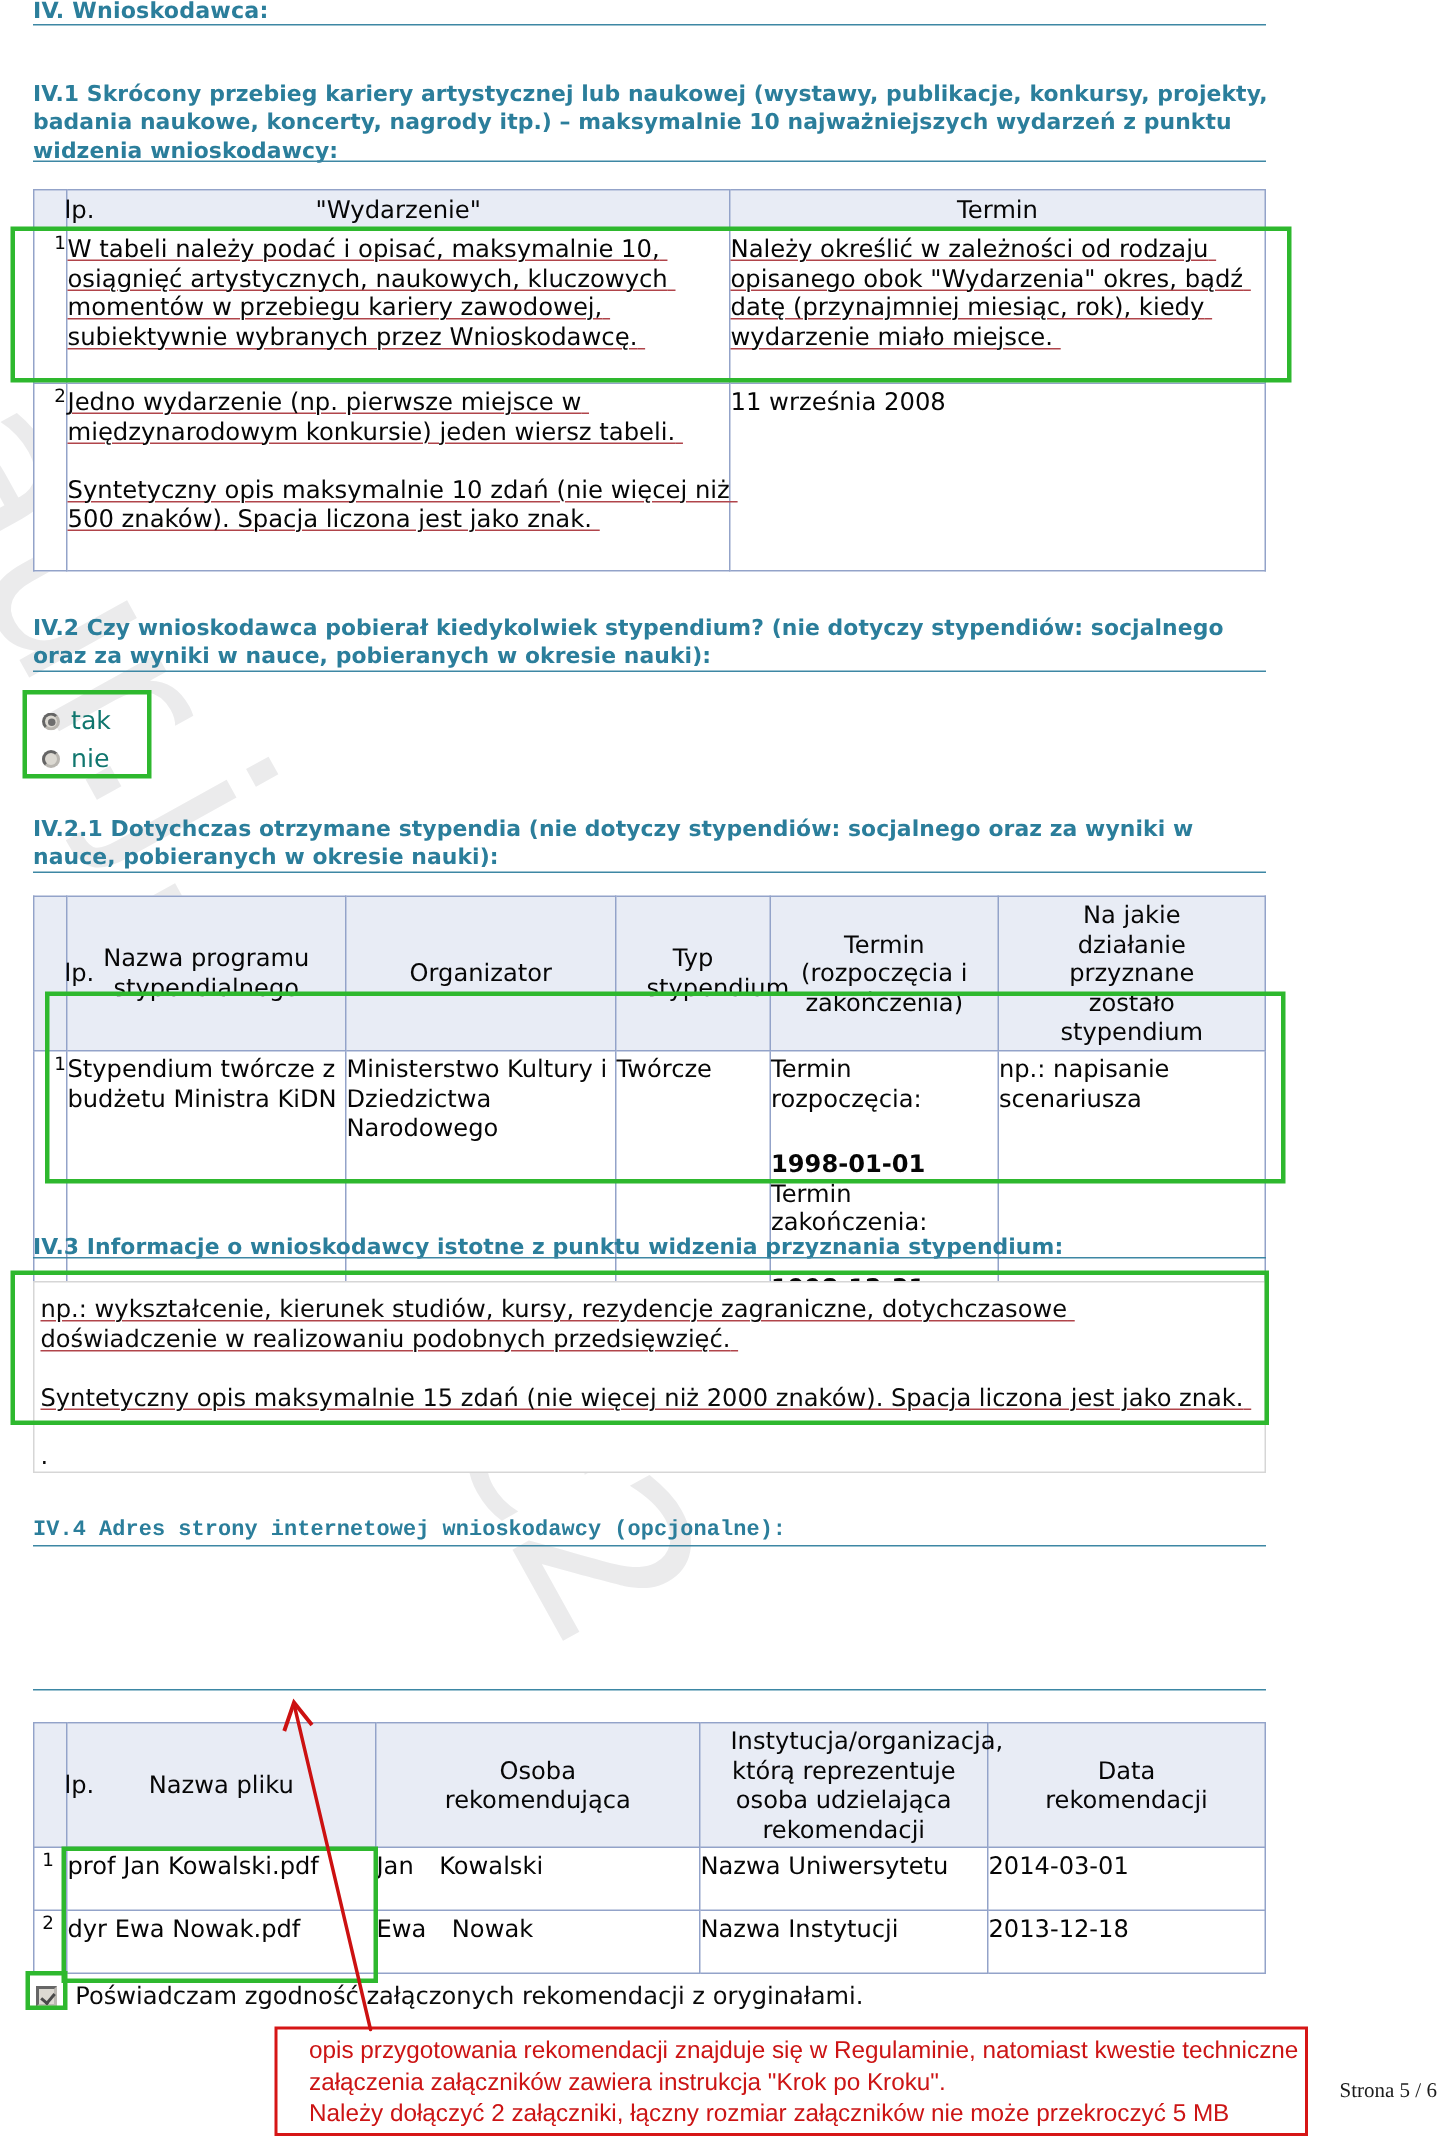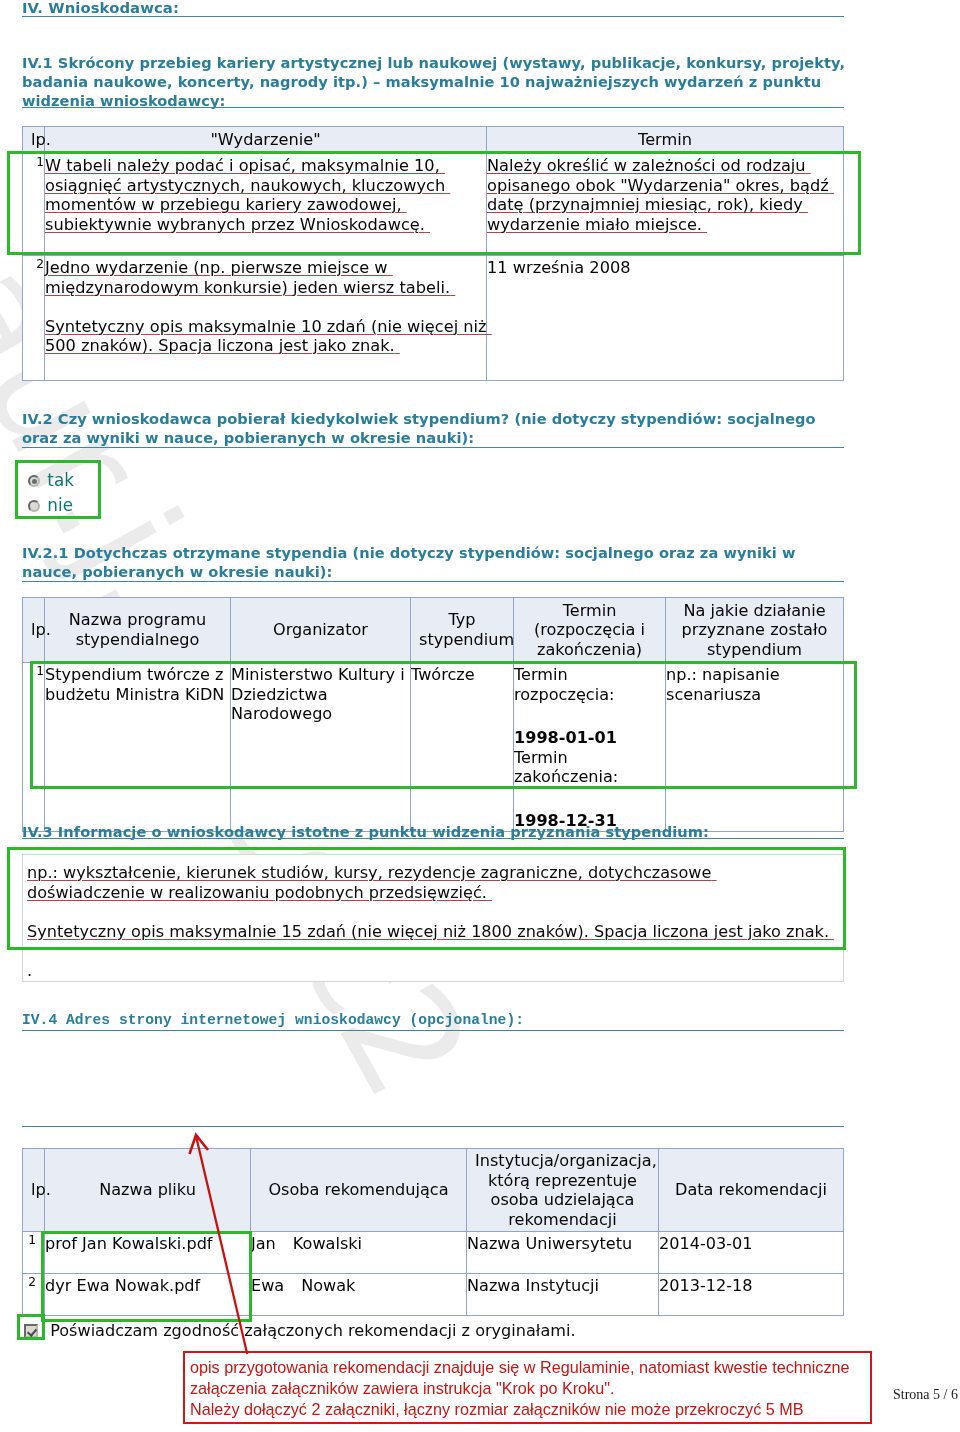--- a/index.html
+++ b/index.html
@@ -20,21 +20,21 @@
   .h-sub{position:absolute;color:#2b7e9b;font-weight:bold;font-size:14.6px;
          line-height:18.8px;letter-spacing:0.05px;}
   .rule{position:absolute;height:0;border-top:1.3px solid #3d87a4;}
 
   
   table.doc{position:absolute;border-collapse:collapse;table-layout:fixed;
             font-size:16.2px;line-height:19.5px;color:#060606;background:#fff;}
   table.doc td,table.doc th{border:1px solid #93a3c9;vertical-align:top;
             padding:2px 0 0 0px;font-weight:normal;}
   table.doc thead td{background:#e8ecf5;text-align:center;vertical-align:middle;
-            padding:2px 8px;font-size:16.2px;line-height:19.5px;}
+            padding:2px 20px;font-size:16.2px;line-height:19.5px;}
   td.lp{text-align:right;font-size:12.2px;padding:4px 3px 0 0;
         vertical-align:top;line-height:13px;overflow:visible;}
   #tbl-att td.lp{padding-right:8px;}
   td.lph{text-align:left;padding-left:2px;}
   table.doc tbody td > div{white-space:nowrap;}
   .b{font-weight:bold;margin-top:24px;}
   table.doc tbody td > div.pre{white-space:pre-line;}
   table.doc.sm{font-size:16.1px;line-height:19.6px;}
   table.doc.sm thead td{font-size:16.1px;line-height:19.6px;}
 
@@ -60,21 +60,21 @@
      border-top:2px solid #666;border-left:2px solid #666;
      border-right:2px solid #bbb8b2;border-bottom:2px solid #bbb8b2;}
   .chk.on::after{content:"";position:absolute;left:2.5px;top:1px;width:4px;height:7px;
      border-right:2px solid #4a4a4a;border-bottom:2px solid #4a4a4a;
      transform:rotate(40deg);}
   .txtbox{position:absolute;border:1px solid #d6d6d6;background:#fff;
      box-sizing:border-box;}
 
   .note{position:absolute;border:2px solid #d61616;color:#cc1414;
         font-family:"Liberation Sans",sans-serif;font-size:16.2px;
-        line-height:21px;padding:4px 5px;box-sizing:border-box;z-index:5;
+        line-height:21px;padding:4px 21px;box-sizing:border-box;z-index:5;
         white-space:nowrap;background:transparent;}
   .pagenum{position:absolute;font-family:"Liberation Serif",serif;font-size:14px;white-space:nowrap;
         color:#1a1a1a;}
   .arrow{position:absolute;z-index:7;pointer-events:none;}
 </style>
 </head>
 <body>
 
 <div class="page">
 
@@ -192,21 +192,21 @@
   <div class="gbox" style="left:30px;top:661px;width:827px;height:128px;"></div>
 
   <div class="h-sub" style="left:22px;top:823px;width:830px;">IV.3 Informacje o wnioskodawcy istotne z punktu widzenia przyznania stypendium:</div>
   <div class="rule" style="left:22px;top:838px;width:822px;"></div>
 
   <div class="txtbox" style="left:22px;top:854px;width:822px;height:128px;">
     <div style="position:absolute;left:4px;top:8px;font-size:16.1px;line-height:19.6px;color:#0a0a0a;white-space:nowrap;">
       <div class="sq">np.: wykształcenie, kierunek studiów, kursy, rezydencje zagraniczne, dotychczasowe</div>
       <div class="sq">doświadczenie w realizowaniu podobnych przedsięwzięć.</div>
       <div>&nbsp;</div>
-      <div class="sq">Syntetyczny opis maksymalnie 15 zdań (nie więcej niż 1800 znaków). Spacja liczona jest jako znak.</div>
+      <div class="sq">Syntetyczny opis maksymalnie 15 zdań (nie więcej niż 2000 znaków). Spacja liczona jest jako znak.</div>
       <div>&nbsp;</div>
       <div>.</div>
     </div>
   </div>
   <div class="gbox" style="left:7px;top:847px;width:839px;height:103px;"></div>
 
   <div class="h-sub" style="left:22px;top:1011px;width:830px;font-family:Liberation Mono, monospace;">IV.4 Adres strony internetowej wnioskodawcy (opcjonalne):</div>
   <div class="rule" style="left:22px;top:1030px;width:822px;"></div>
 
 

